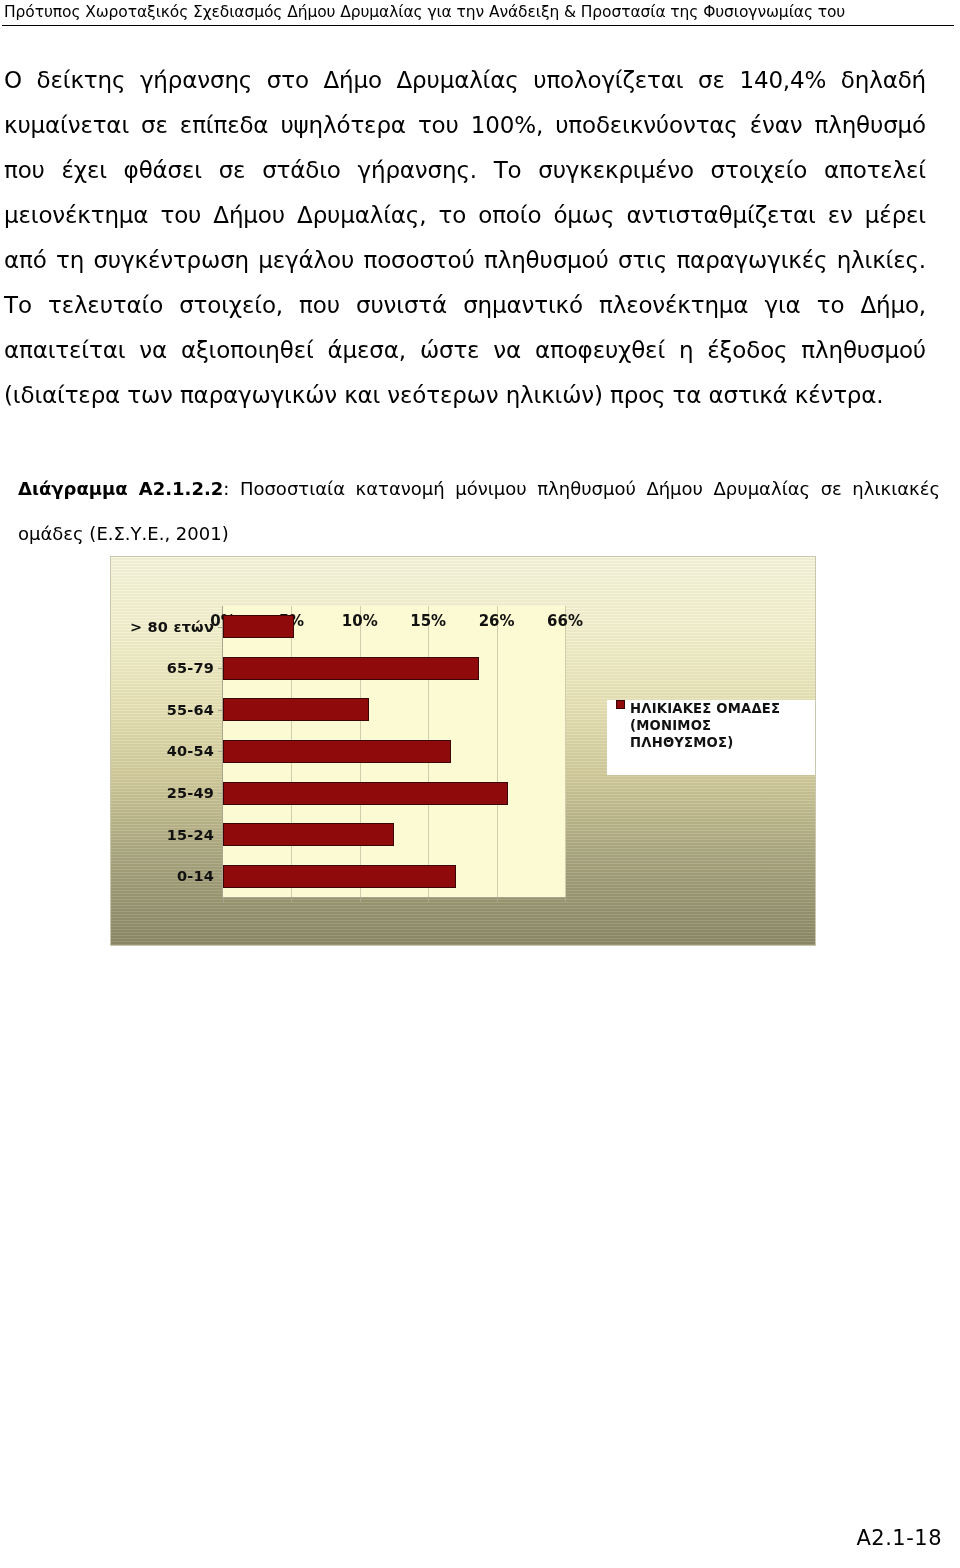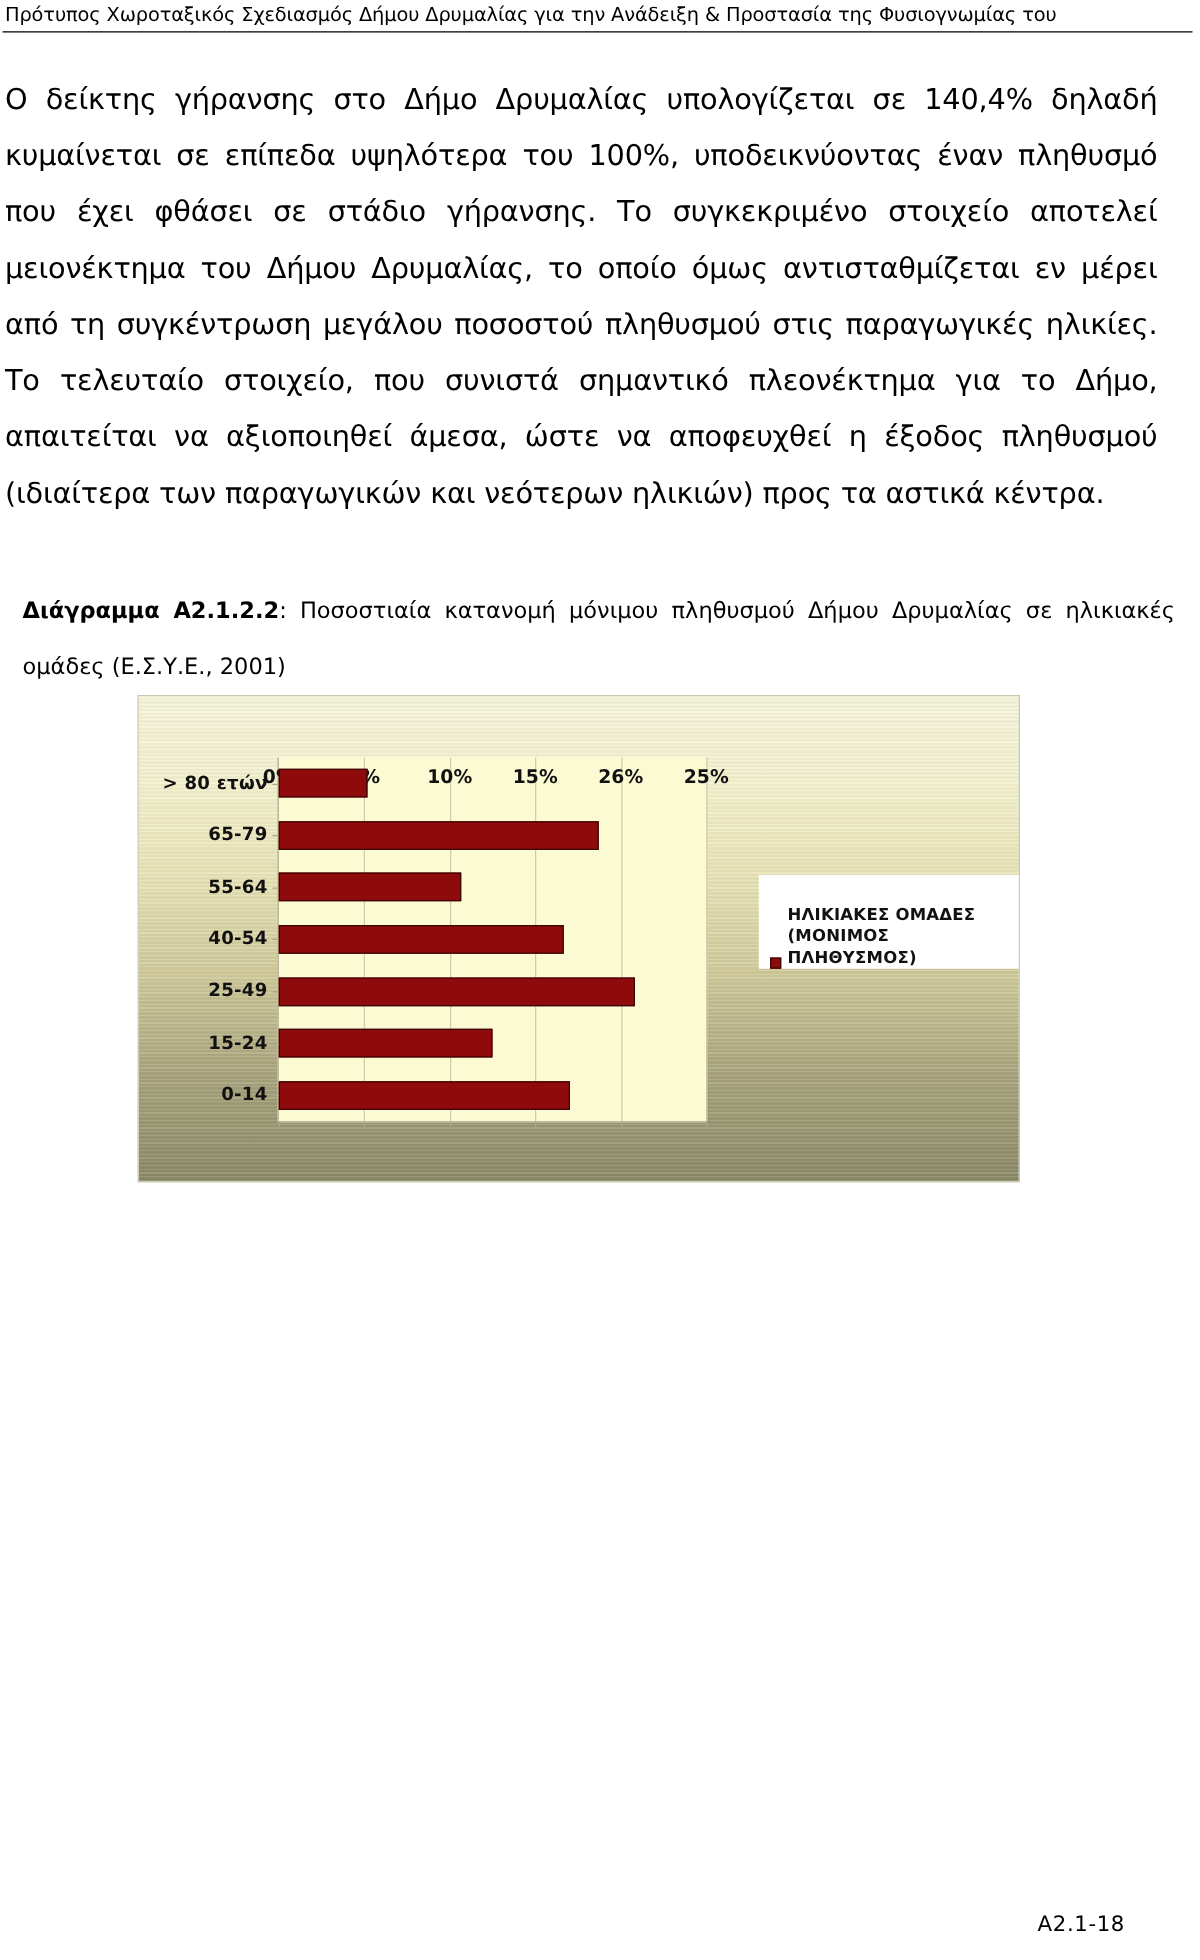--- a/index.html
+++ b/index.html
@@ -179,21 +179,21 @@
   }
 
   #legend-box {
     position: absolute;
     left: 497px;
     top: 144px;
     width: 208px;
     height: 75px;
     background: #ffffff;
     display: flex;
-    align-items: flex-end;
+    align-items: flex-start;
     box-sizing: border-box;
     padding-left: 9px;
   }
   #legend-marker {
     width: 9px;
     height: 9px;
     background: #8f0b0b;
     border: 1px solid #3a0505;
     box-sizing: border-box;
     flex: 0 0 auto;
@@ -207,23 +207,23 @@
     color: #111;
   }
 
   
   #page-footer {
     position: absolute;
     left: 0;
     bottom: 18px;
     width: 960px;
     text-align: right;
-    padding-right: 60px;
-    box-sizing: border-box;
-    font-size: 17px;
+    padding-right: 18px;
+    box-sizing: border-box;
+    font-size: 21px;
     letter-spacing: 0.5px;
   }
 </style>
 </head>
 <body>
 
 <div id="page-header">
   <div id="header-text">Πρότυπος Χωροταξικός Σχεδιασμός Δήμου Δρυμαλίας για την Ανάδειξη &amp; Προστασία της Φυσιογνωμίας του</div>
   <div id="header-rule"></div>
 </div>
@@ -250,21 +250,21 @@
       <div class="xtickmark" style="left: 136.8px;"></div>
       <div class="xtick-label" style="left: 136.8px;">10%</div>
       <div class="gridline" style="left: 205.2px;"></div>
       <div class="xtickmark" style="left: 205.2px;"></div>
       <div class="xtick-label" style="left: 205.2px;">15%</div>
       <div class="gridline" style="left: 273.6px;"></div>
       <div class="xtickmark" style="left: 273.6px;"></div>
       <div class="xtick-label" style="left: 273.6px;">26%</div>
       <div class="gridline" style="left: 342px;"></div>
       <div class="xtickmark" style="left: 342px;"></div>
-      <div class="xtick-label" style="left: 342px;">25%</div>
+      <div class="xtick-label" style="left: 342px;">66%</div>
       <div class="bar-row" style="top: 249.429px; height: 41.5714px; width: 342px;">
         <div class="cat-label">0-14</div>
         <div class="tickmark" style="top: 20.7857px;"></div>
         <div class="bar" style="width: 232.56px; background: rgb(143, 11, 11); border-color: rgb(58, 5, 5);"></div>
       </div>
       <div class="bar-row" style="top: 207.857px; height: 41.5714px; width: 342px;">
         <div class="cat-label">15-24</div>
         <div class="tickmark" style="top: 20.7857px;"></div>
         <div class="bar" style="width: 171px; background: rgb(143, 11, 11); border-color: rgb(58, 5, 5);"></div>
       </div>

